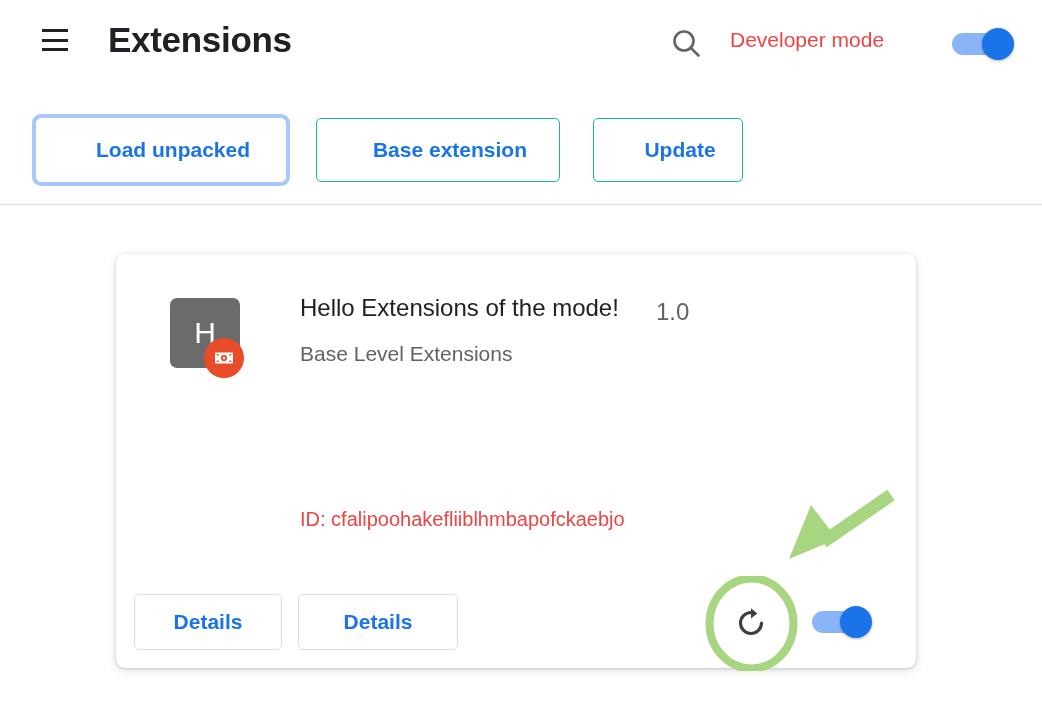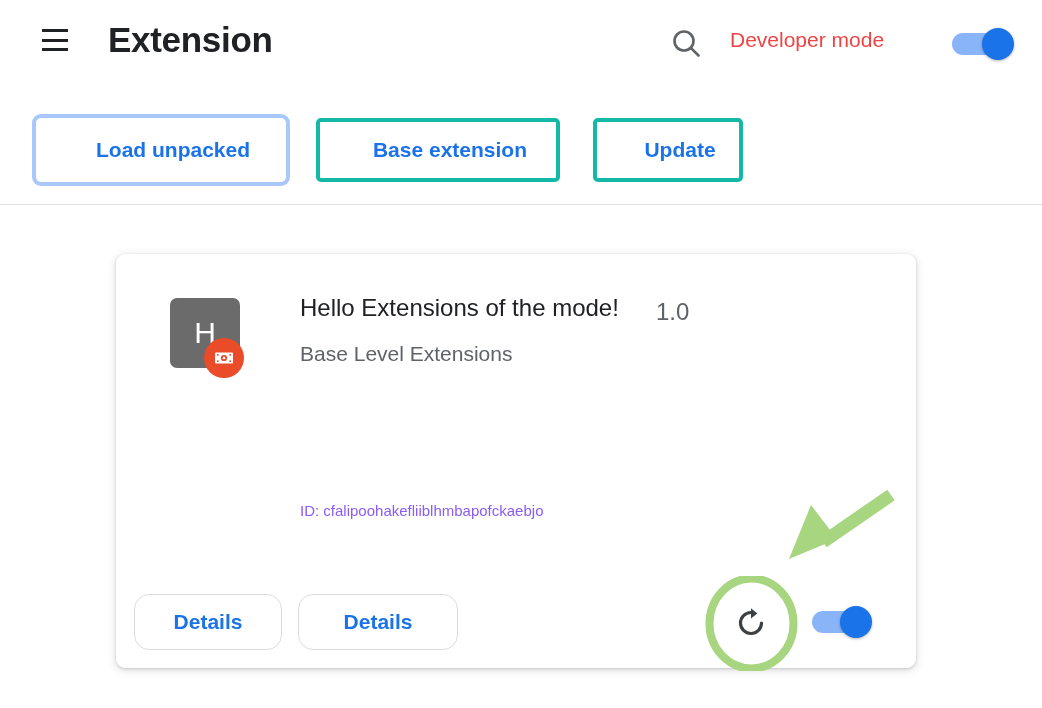--- a/index.html
+++ b/index.html
@@ -109,21 +109,21 @@
     top: 118px;
     left: 0;
     width: 1042px;
     height: 66px;
   }
 
   .tb-btn {
     position: absolute;
     height: 64px;
     background: #ffffff;
-    border: 4px solid #14b8a6;
+    border: 1px solid #14b8a6;
     border-radius: 5px;
     color: #1a73e8;
     font-size: 21px;
     font-weight: bold;
     font-family: "Liberation Sans", sans-serif;
     display: flex;
     align-items: center;
     justify-content: center;
     cursor: pointer;
     white-space: nowrap;
@@ -211,32 +211,32 @@
     position: absolute;
     left: 184px;
     top: 88px;
     font-size: 21px;
     color: #5f6368;
     white-space: nowrap;
   }
   .ext-id {
     position: absolute;
     left: 184px;
-    top: 248px;
-    font-size: 15px;
-    color: #8b5cf6;
+    top: 254px;
+    font-size: 20px;
+    color: #ef4444;
     white-space: nowrap;
   }
 
   .card-btn {
     position: absolute;
     height: 56px;
     background: #ffffff;
     border: 1px solid #dadce0;
-    border-radius: 15px;
+    border-radius: 5px;
     color: #1a73e8;
     font-size: 21px;
     font-weight: bold;
     font-family: "Liberation Sans", sans-serif;
     display: flex;
     align-items: center;
     justify-content: center;
     cursor: pointer;
     white-space: nowrap;
   }
@@ -280,21 +280,21 @@
 <div id="page">
 
   <div class="header">
 
     <div class="hamburger">
       <span></span>
       <span></span>
       <span></span>
     </div>
 
-    <div class="page-title">Extension</div>
+    <div class="page-title">Extensions</div>
 
     <div class="search-icon">
       <svg width="36" height="36" viewBox="0 0 36 36">
         <circle cx="15" cy="15" r="9.5" fill="none" stroke="#5f6368" stroke-width="2.6"></circle>
         <line x1="21.8" y1="21.8" x2="29.5" y2="29.5" stroke="#5f6368" stroke-width="2.6" stroke-linecap="round"></line>
       </svg>
     </div>
 
     <div class="dev-mode-label">Developer mode</div>
 

